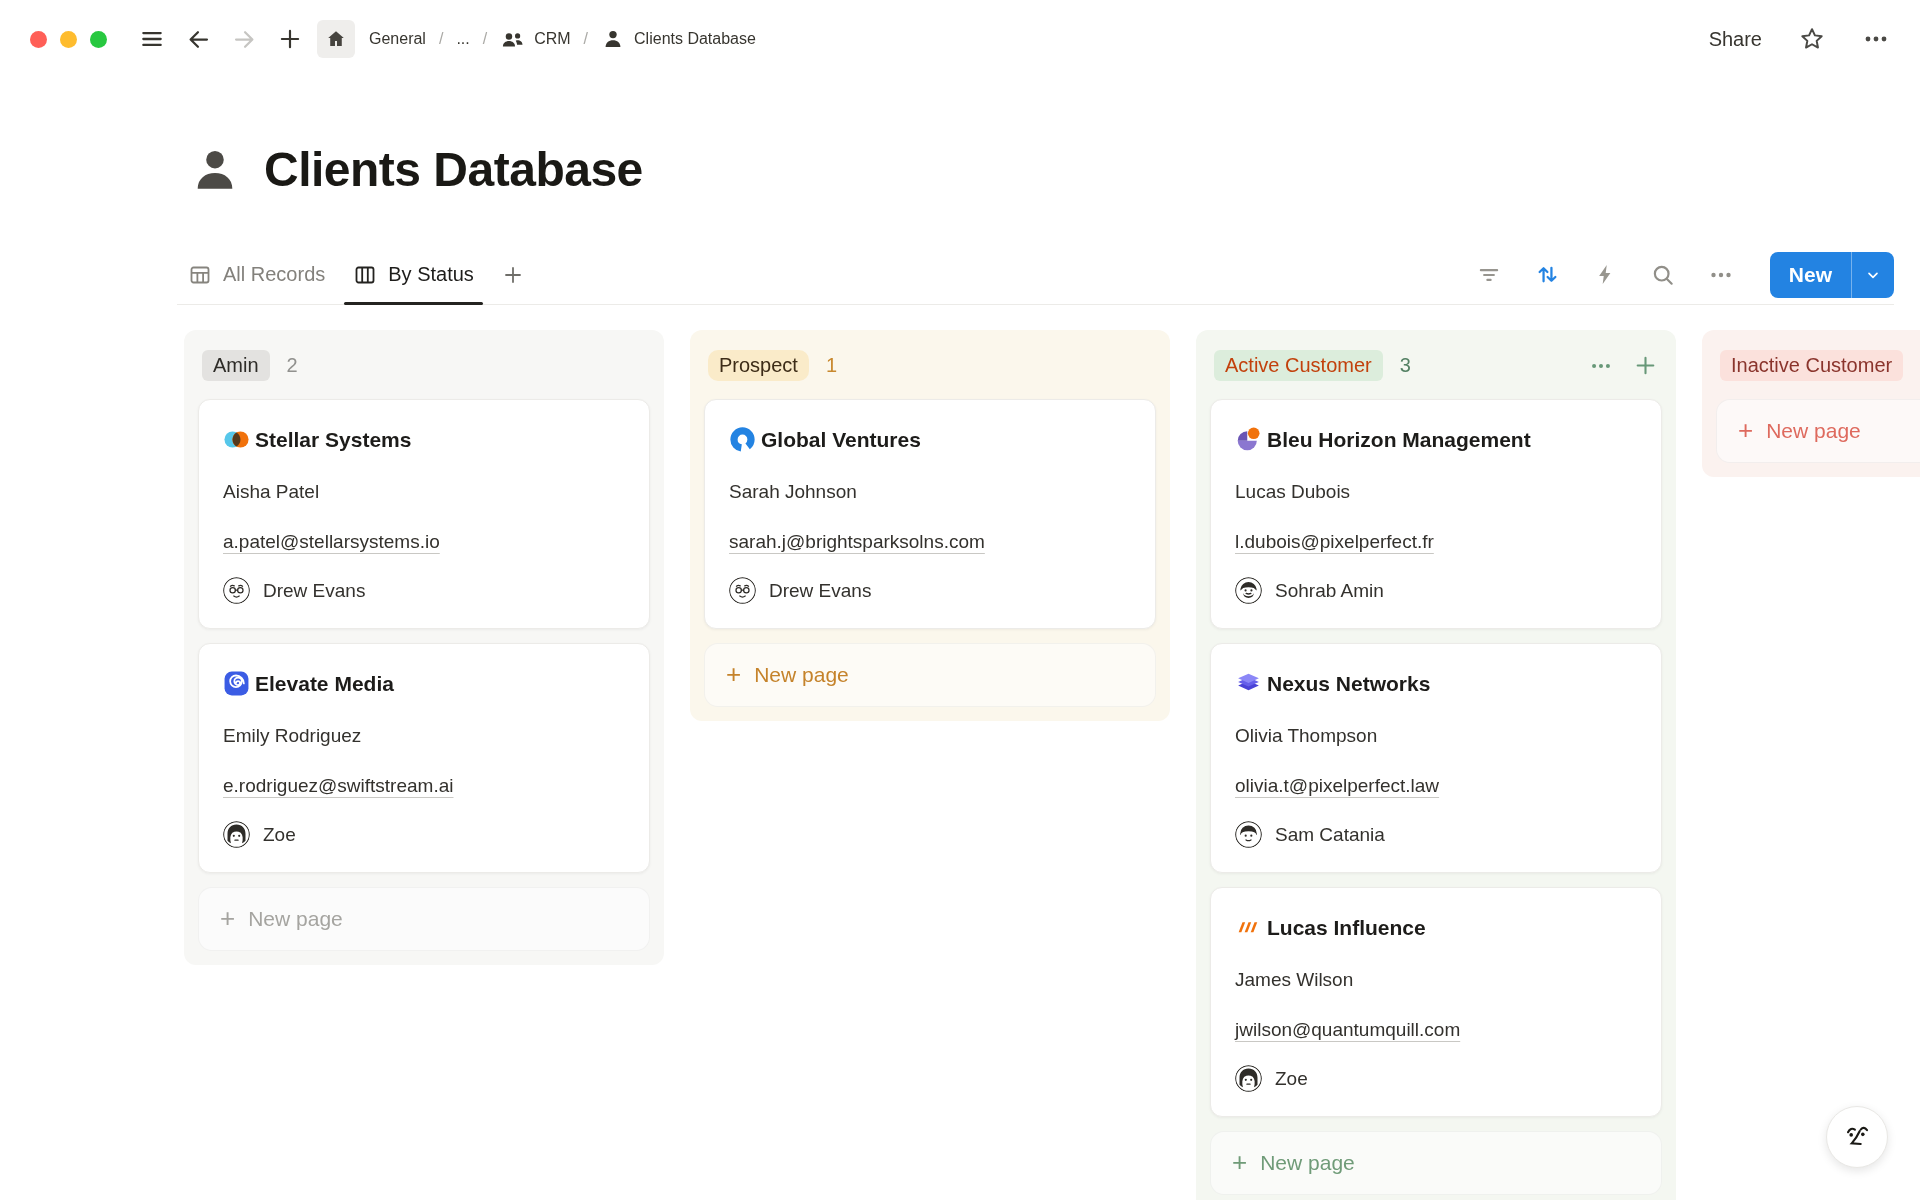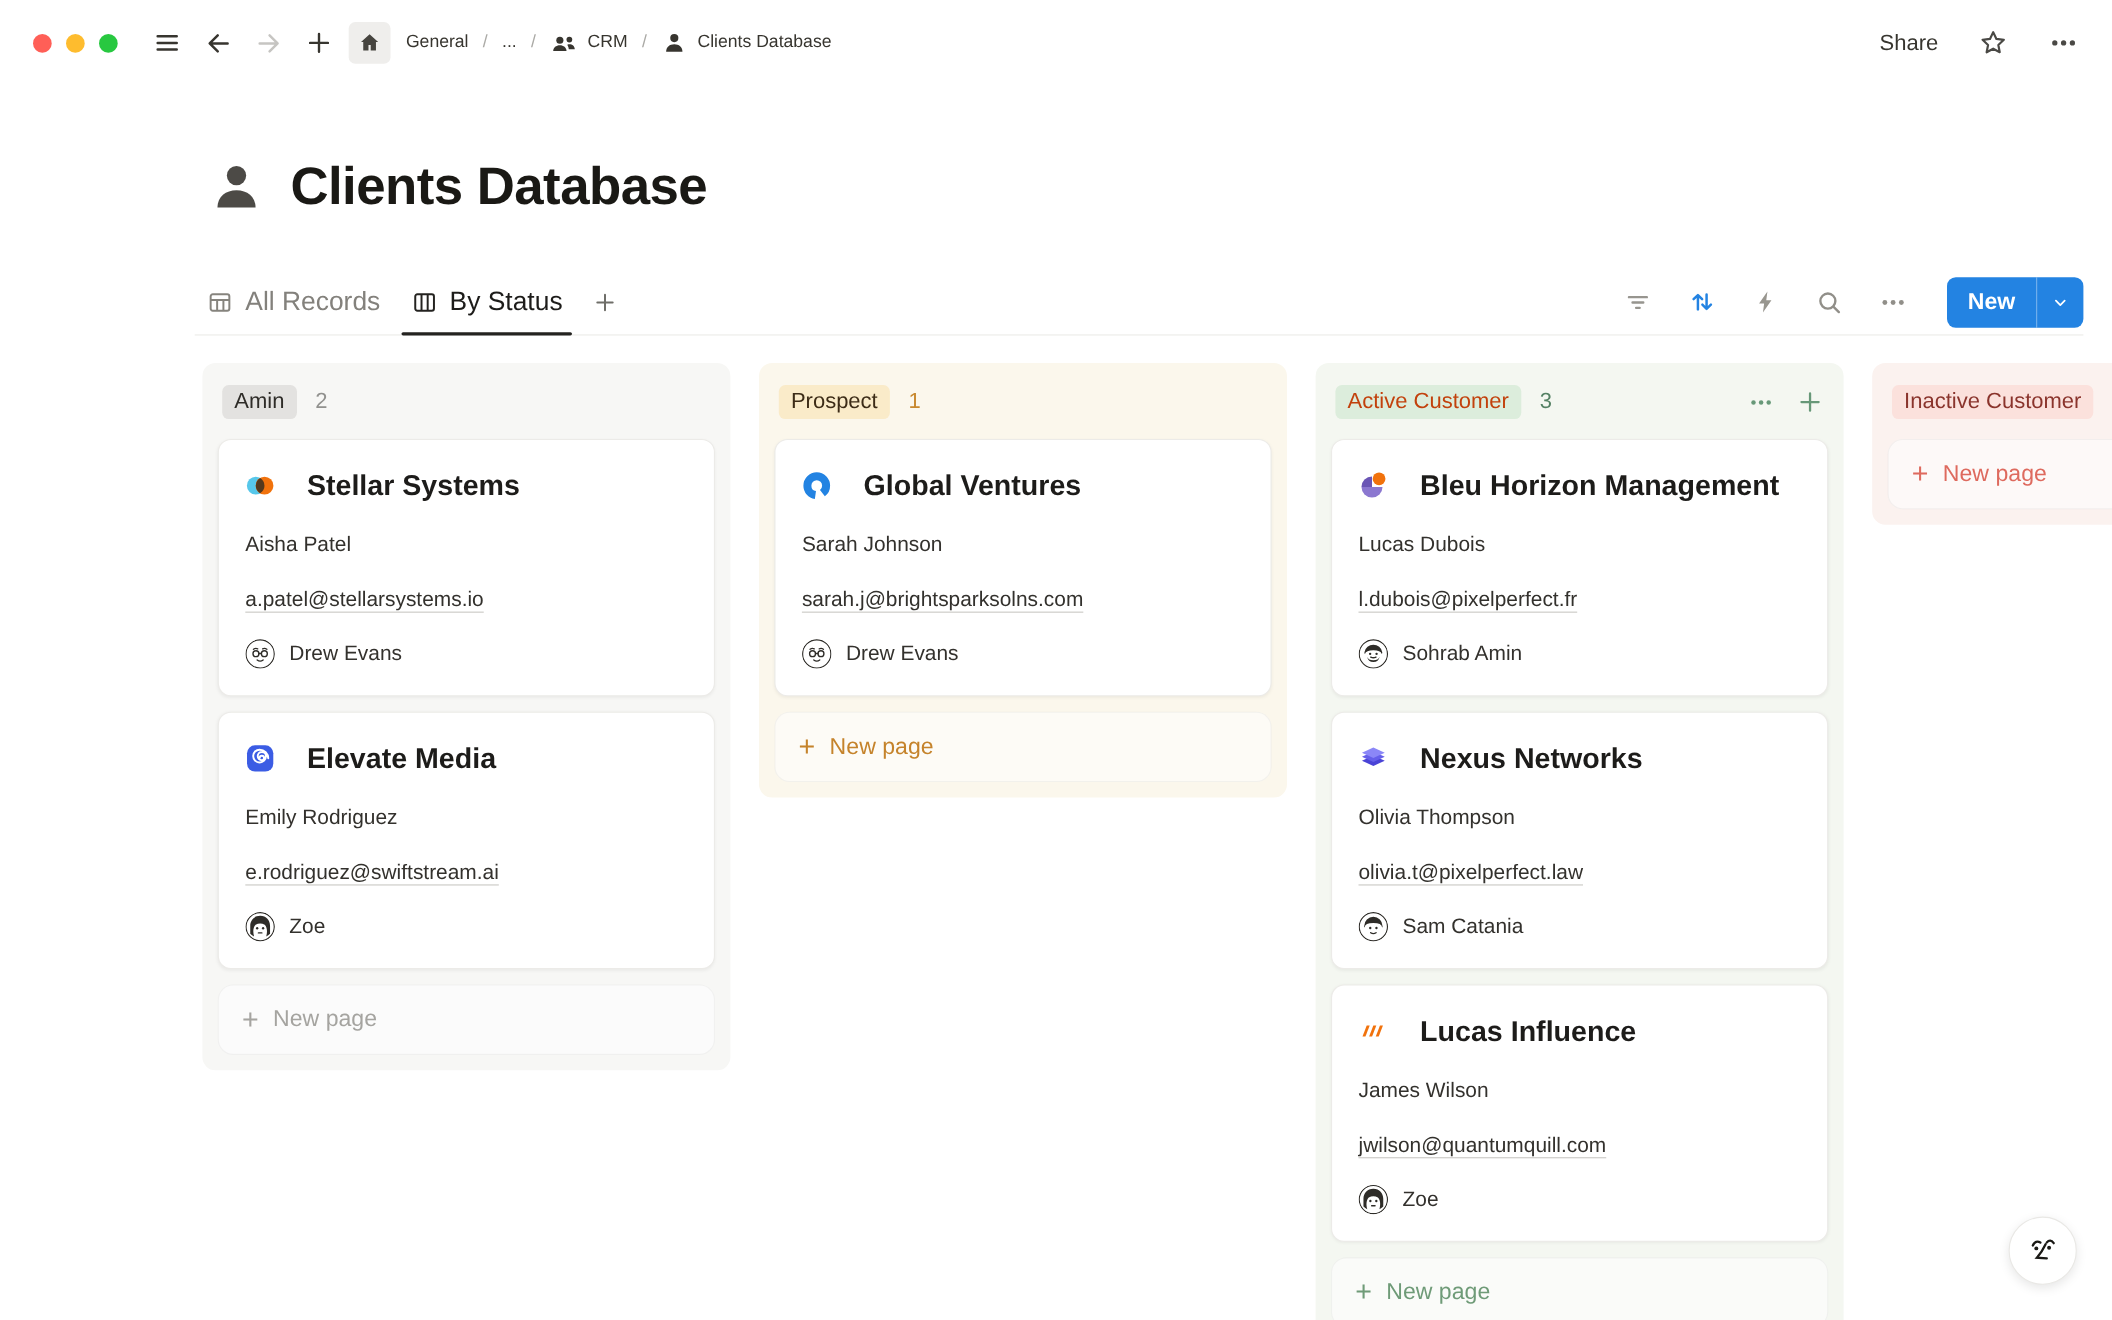--- a/index.html
+++ b/index.html
@@ -26,21 +26,21 @@
 
   
   .page-header { position:absolute; top:142px; left:188px; display:flex; align-items:center; gap:22px; }
   .page-title { font-size:48px; font-weight:700; color:#1A1915; letter-spacing:-0.5px; }
 
   
   .view-bar { position:absolute; top:245px; left:177px; right:26px; height:60px;
     display:flex; align-items:center; border-bottom:1px solid #ECEBE8; }
   .tabs { display:flex; align-items:center; height:100%; gap:6px; }
   .tab { position:relative; height:100%; display:flex; align-items:center; gap:11px;
-    padding:0 11px; font-size:24px; cursor:pointer; }
+    padding:0 11px; font-size:20px; cursor:pointer; }
   .tab.inactive { color:#83817C; font-weight:500; }
   .tab.active { color:#1D1C1A; font-weight:400; }
   .tab.active::after { content:""; position:absolute; left:2px; right:2px; bottom:-1px;
     height:3px; background:#242320; border-radius:2px; }
   .tab-add { margin-left:10px; color:#6F6E69; cursor:pointer; }
   .view-toolbar { margin-left:auto; display:flex; align-items:center; gap:32px; }
   .tool-ic { cursor:pointer; }
   .new-btn { display:flex; align-items:stretch; background:#2383E2; color:#fff;
     border-radius:8px; height:46px; overflow:hidden; cursor:pointer; margin-left:4px; }
   .new-btn .label { display:flex; align-items:center; padding:0 19px; font-size:21px; font-weight:600; }
@@ -50,31 +50,31 @@
   
   .board { position:absolute; top:330px; left:184px; display:flex; gap:26px; align-items:flex-start; }
   .column { width:480px; border-radius:12px; padding:20px 14px 14px 14px; }
   .col-lead     { background:#F7F7F5; }
   .col-prospect { background:#FBF7EC; }
   .col-active   { background:#F4F7F1; min-height:890px; }
   .col-inactive { background:#FBF2EF; }
   .col-header { display:flex; align-items:center; padding:0 4px 18px 4px; }
   .badge { font-size:20px; font-weight:500; padding:4px 11px; border-radius:6px; white-space:nowrap; cursor:pointer; }
   .badge-lead     { background:#E3E2E0; color:#2E2C28; }
-  .badge-prospect { background:#FAEBC9; color:#3D2C17; }
+  .badge-prospect { background:#FAEBC9; color:#3D2C17;border-radius:10px; }
   .badge-active   { background:#DCEDDC; color:#c2410c;text-align:center; }
   .badge-inactive { background:#FBE1DC; color:#8A342C; }
   .count { margin-left:17px; font-size:20px; }
   .count-lead{ color:#91918E; } .count-prospect{ color:#C8892F; } .count-active{ color:#548164; }
   .col-actions { margin-left:auto; display:flex; align-items:center; gap:20px; color:#679878; }
   .col-actions .ic { cursor:pointer; }
   .cards { display:flex; flex-direction:column; gap:14px; }
   .card { background:#fff; border:1px solid #ECEBE8; border-radius:12px;
     box-shadow:0 1px 3px rgba(15,15,15,0.05); padding:26px 24px 24px 24px; cursor:pointer; }
-  .card-title { display:flex; align-items:center; gap:29px; font-size:26px; font-weight:600;
+  .card-title { display:flex; align-items:center; gap:5px; font-size:21px; font-weight:600;
     color:#1D1C1A; margin-bottom:28px; }
   .card-contact { font-size:19px; color:#33312D; margin-bottom:28px; }
   .card-email { display:inline-block; font-size:19px; color:#33312D; text-decoration:underline;
     text-decoration-color:#C9C8C4; text-decoration-thickness:1px; text-underline-offset:5px;
     margin-bottom:24px; cursor:pointer; }
   .card-owner { display:flex; align-items:center; gap:13px; font-size:19px; color:#33312D; }
   .new-page { margin-top:14px; height:64px; border-radius:14px; display:flex; align-items:center;
     gap:13px; padding:0 21px; font-size:21px; background:rgba(255,255,255,0.55);
     border:1px solid rgba(0,0,0,0.045); cursor:pointer; }
   .np-lead     { color:#A5A4A0; }

